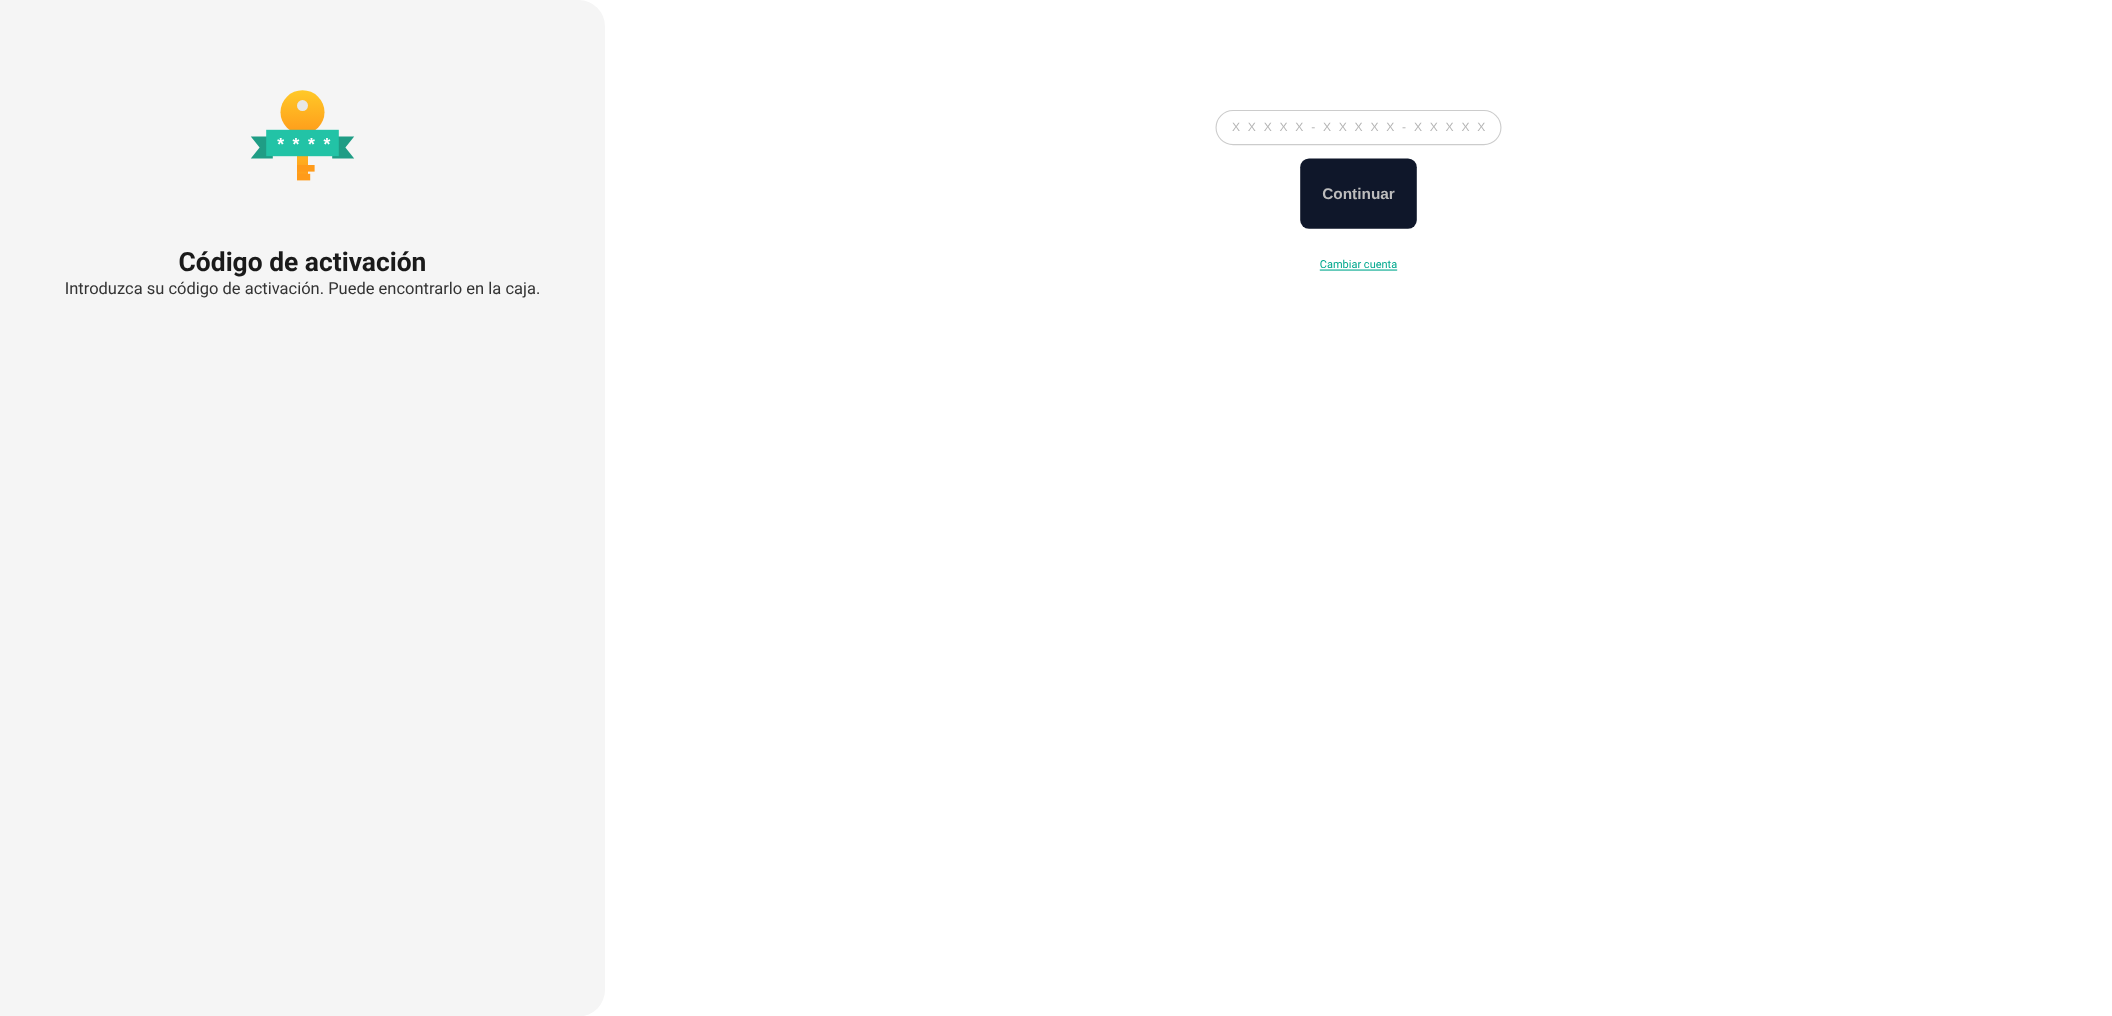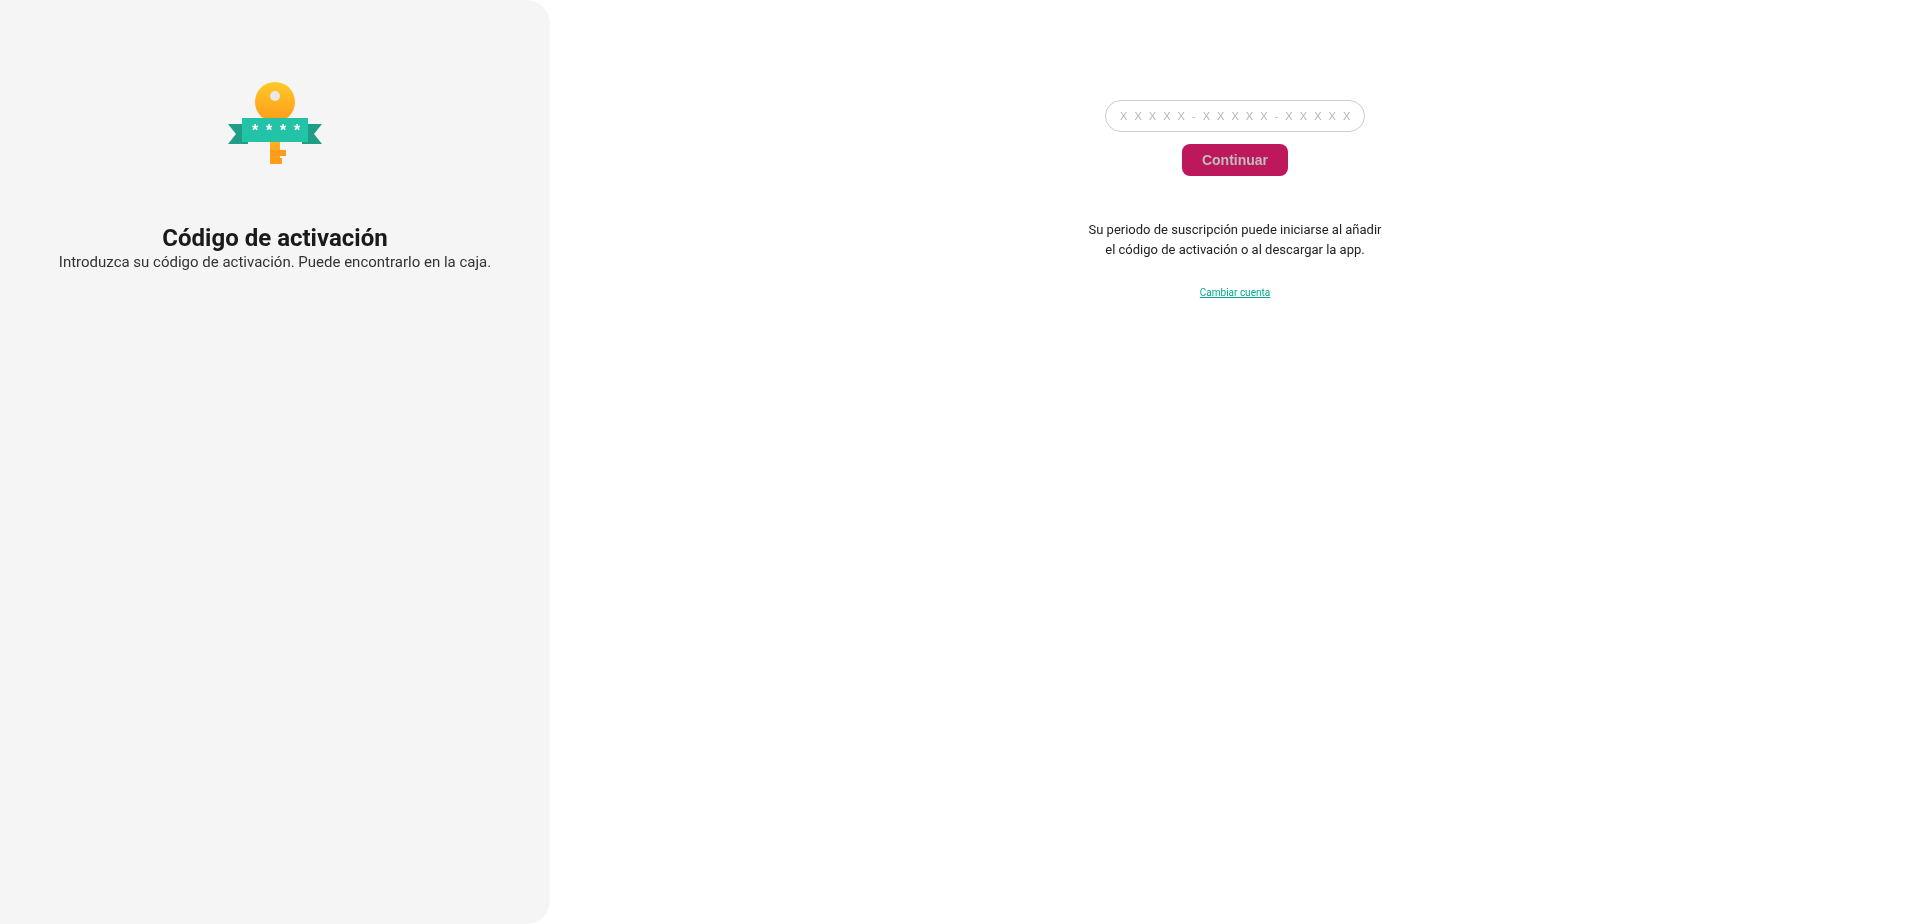--- a/index.html
+++ b/index.html
@@ -70,26 +70,26 @@
     background: #fff;
     outline: none;
     text-align: center;
   }
   .code-input::placeholder {
     color: #b5b5b5;
     letter-spacing: 2px;
   }
   .continue-btn {
     margin-top: 12px;
-    padding: 8px 20px;
+    padding: 24px 20px;
     font-size: 14px;
     font-weight: 600;
     border: none;
     border-radius: 8px;
-    background: #be185d;
+    background: #0f172a;
     color: #bdbdbd;
     cursor: default;
   }
   .info-text {
     margin-top: 44px;
     font-size: 13px;
     color: #222;
     text-align: center;
     max-width: 300px;
     line-height: 1.5;
@@ -137,17 +137,16 @@
       </svg>
     </div>
     <h1 class="title">Código de activación</h1>
     <p class="subtitle">Introduzca su código de activación. Puede encontrarlo en la caja.</p>
   </div>
 
   <div class="right-panel">
     <div class="form-area">
       <input type="text" class="code-input" placeholder="X X X X X - X X X X X - X X X X X - X X X X X" style="">
       <button class="continue-btn">Continuar</button>
-      <p class="info-text">Su periodo de suscripción puede iniciarse al añadir el código de activación o al descargar la app.</p>
       <a class="switch-account">Cambiar cuenta</a>
     </div>
   </div>
 </div>
 
 </body></html>

